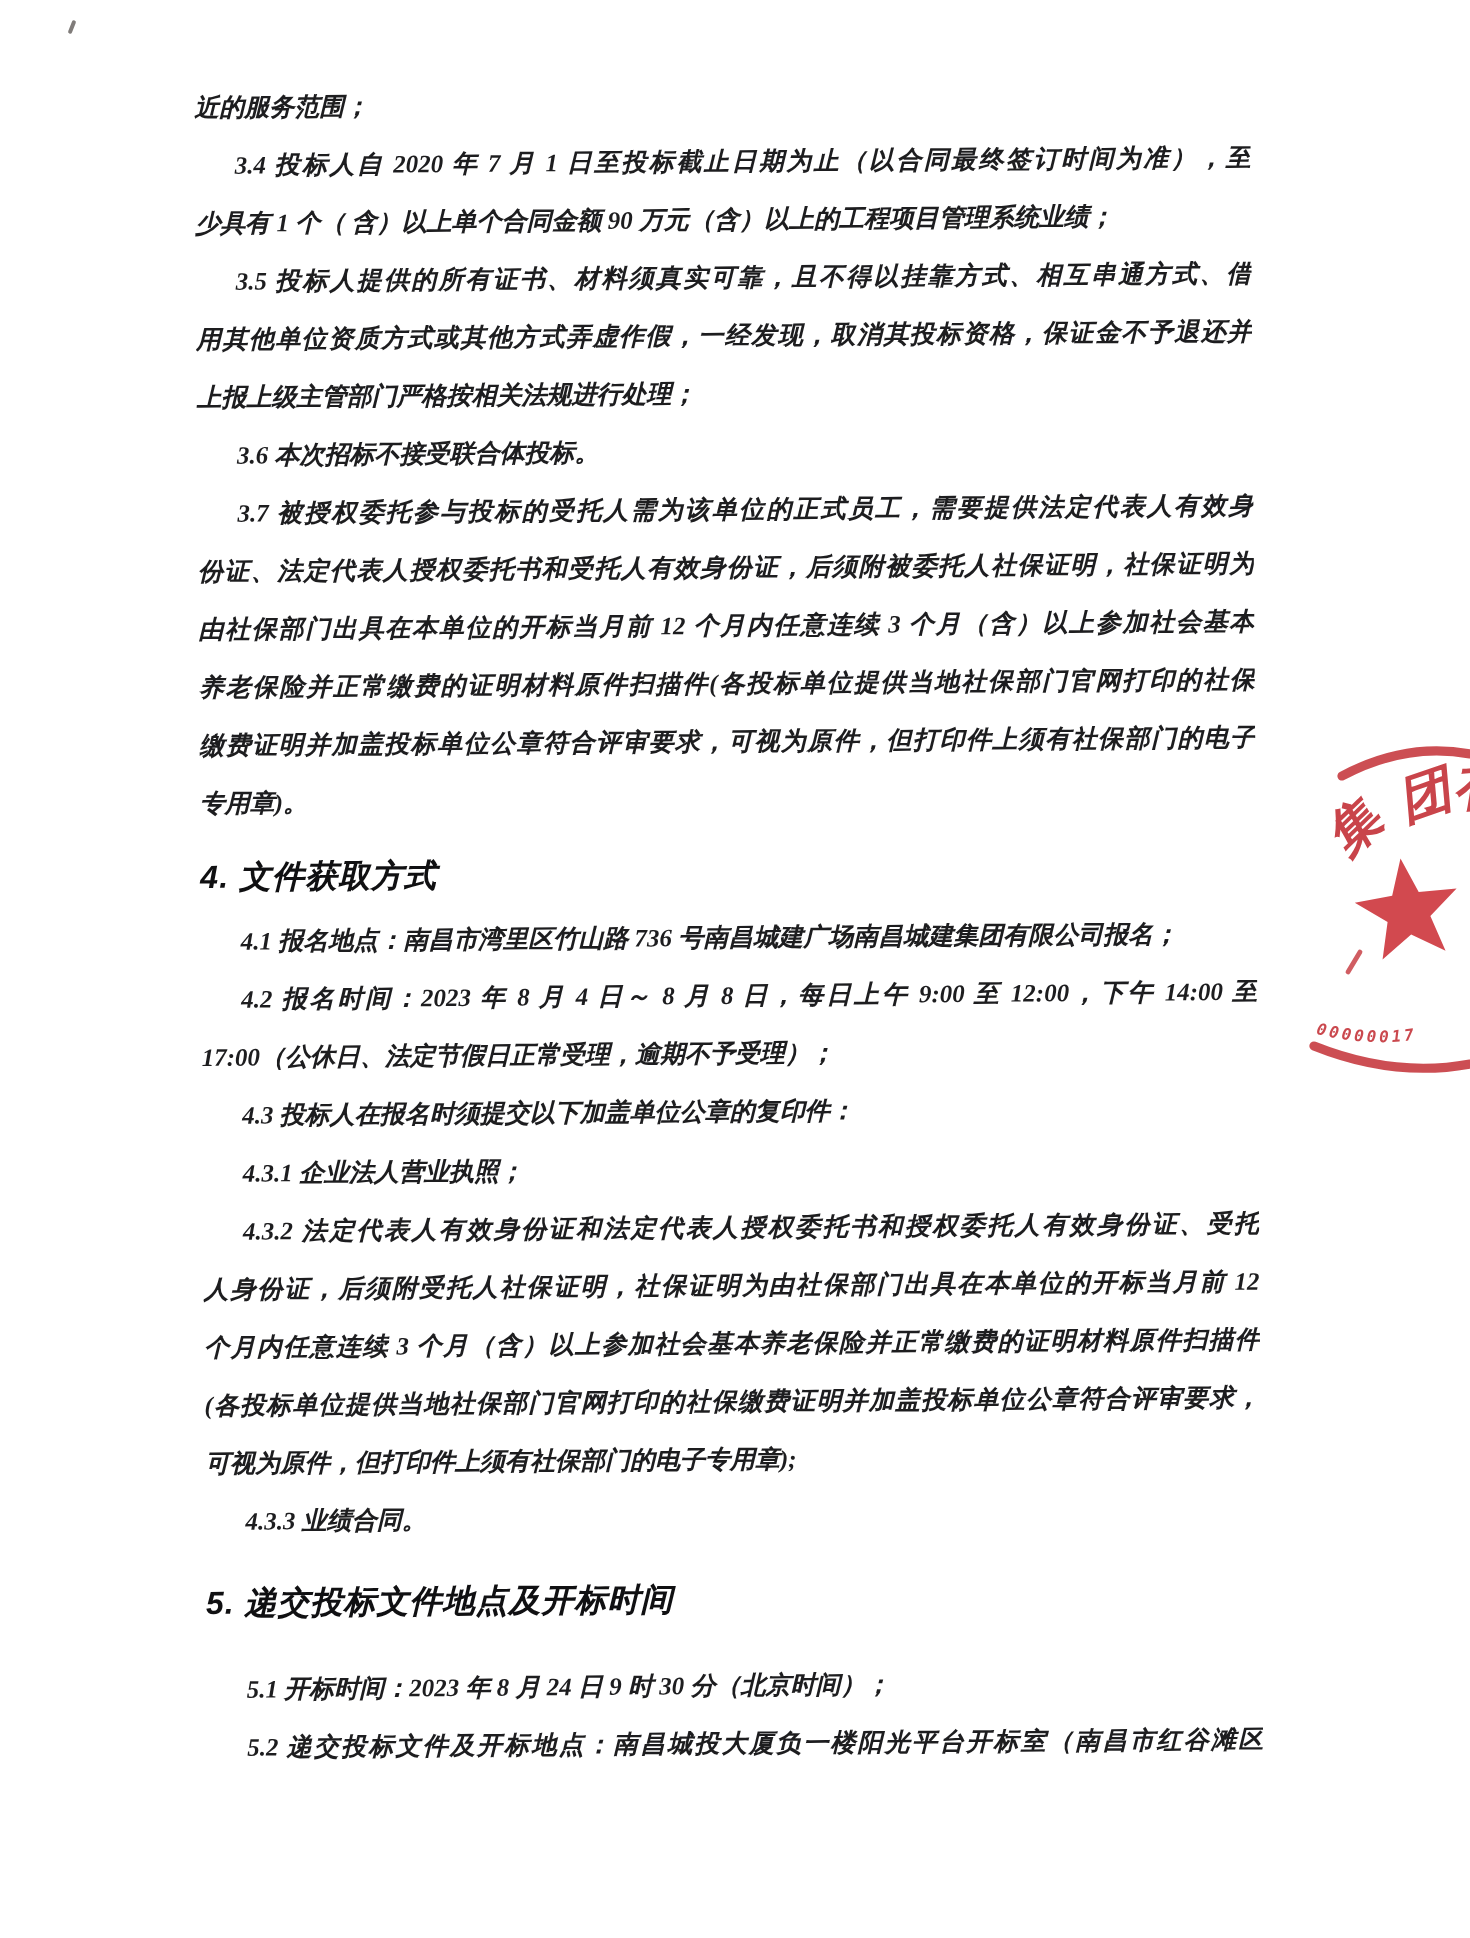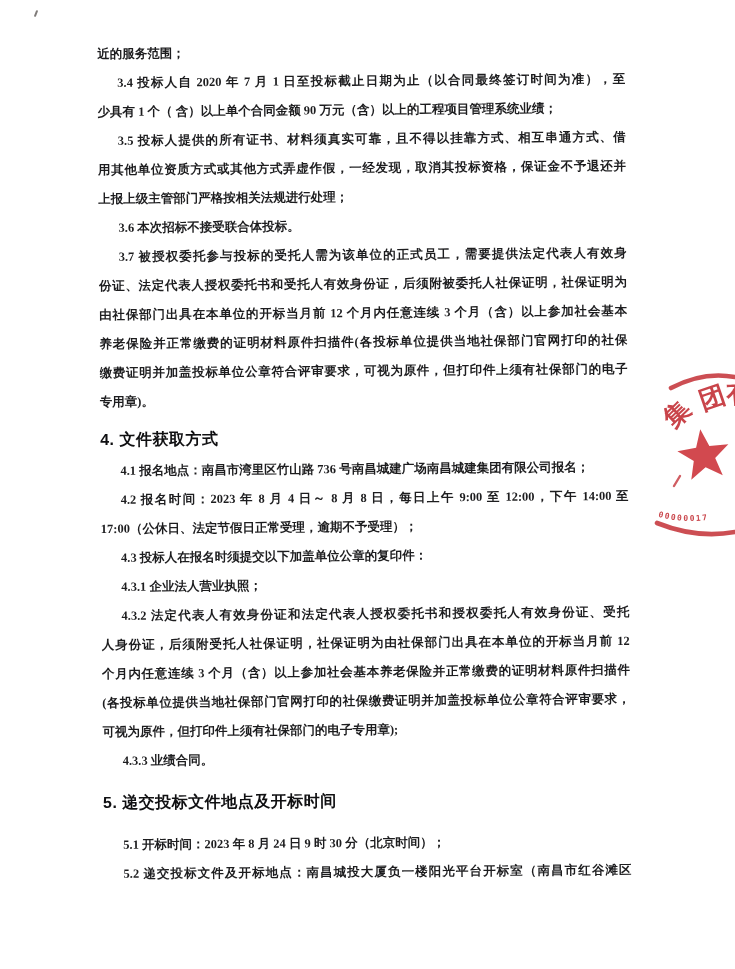--- a/index.html
+++ b/index.html
@@ -1,18 +1,18 @@
 <!DOCTYPE html>
 <html><head>
 <meta charset="utf-8">
 <style>
   html,body{margin:0;padding:0;background:#e8e8e8;}
   .page{
     position:relative;width:735px;height:969px;background:#ffffff;
-    overflow:hidden;font-family:"Liberation Serif","DejaVu Serif",serif;
+    overflow:hidden;font-family:"Liberation Serif","DejaVu Serif",serif;font-style:italic;
   }
   .textblock{
     position:absolute;left:97px;top:40px;width:528px;
     color:#1d1d1f;font-size:12.5px;font-weight:600;
     transform:rotate(-0.45deg);transform-origin:0 0;
   }
   .line{
     line-height:29px;height:29px;text-align:justify;overflow:hidden;
   }
   .line.ind{text-indent:20px;}

